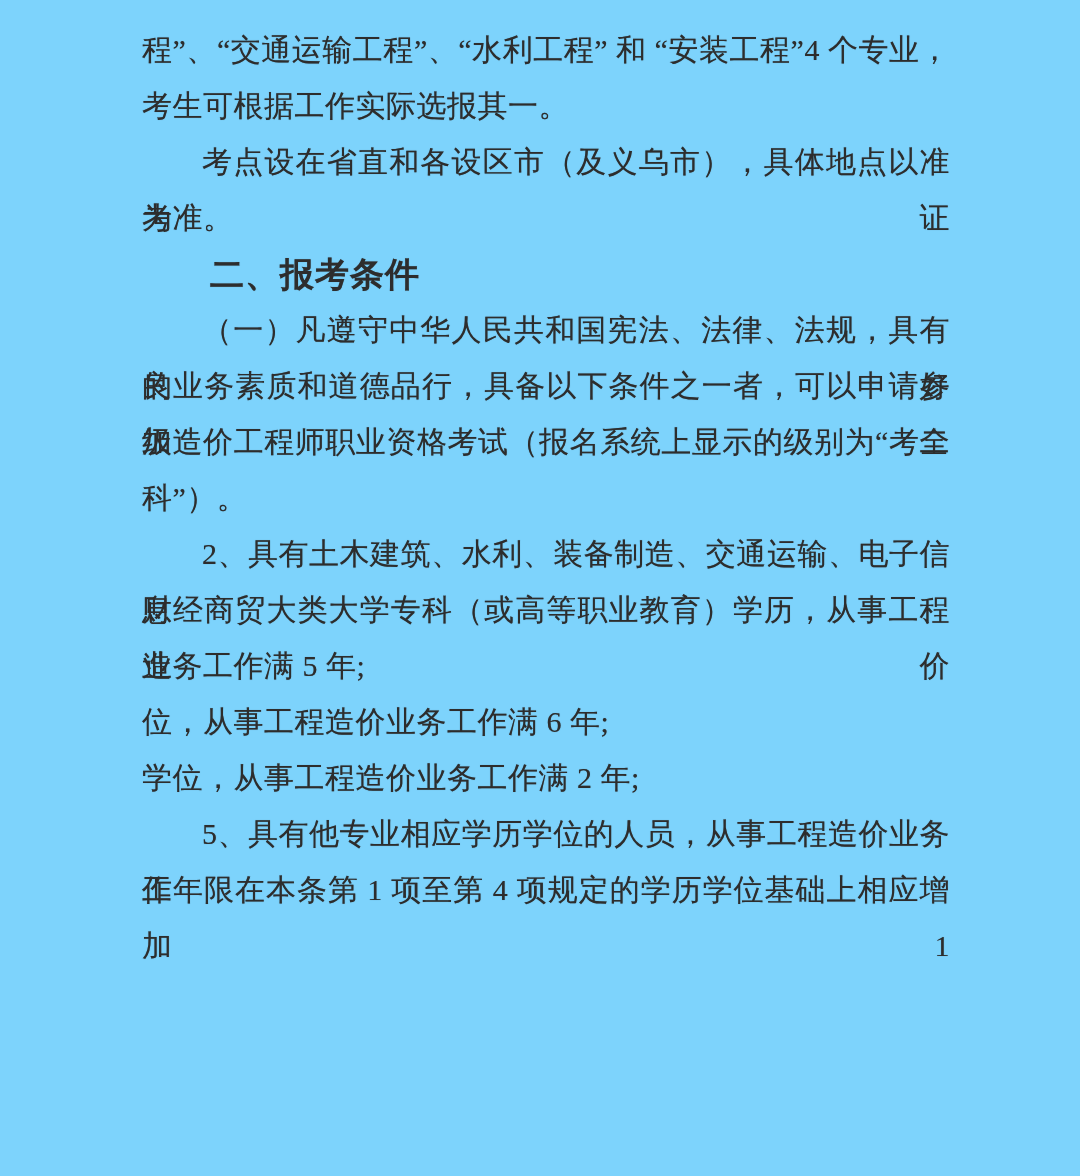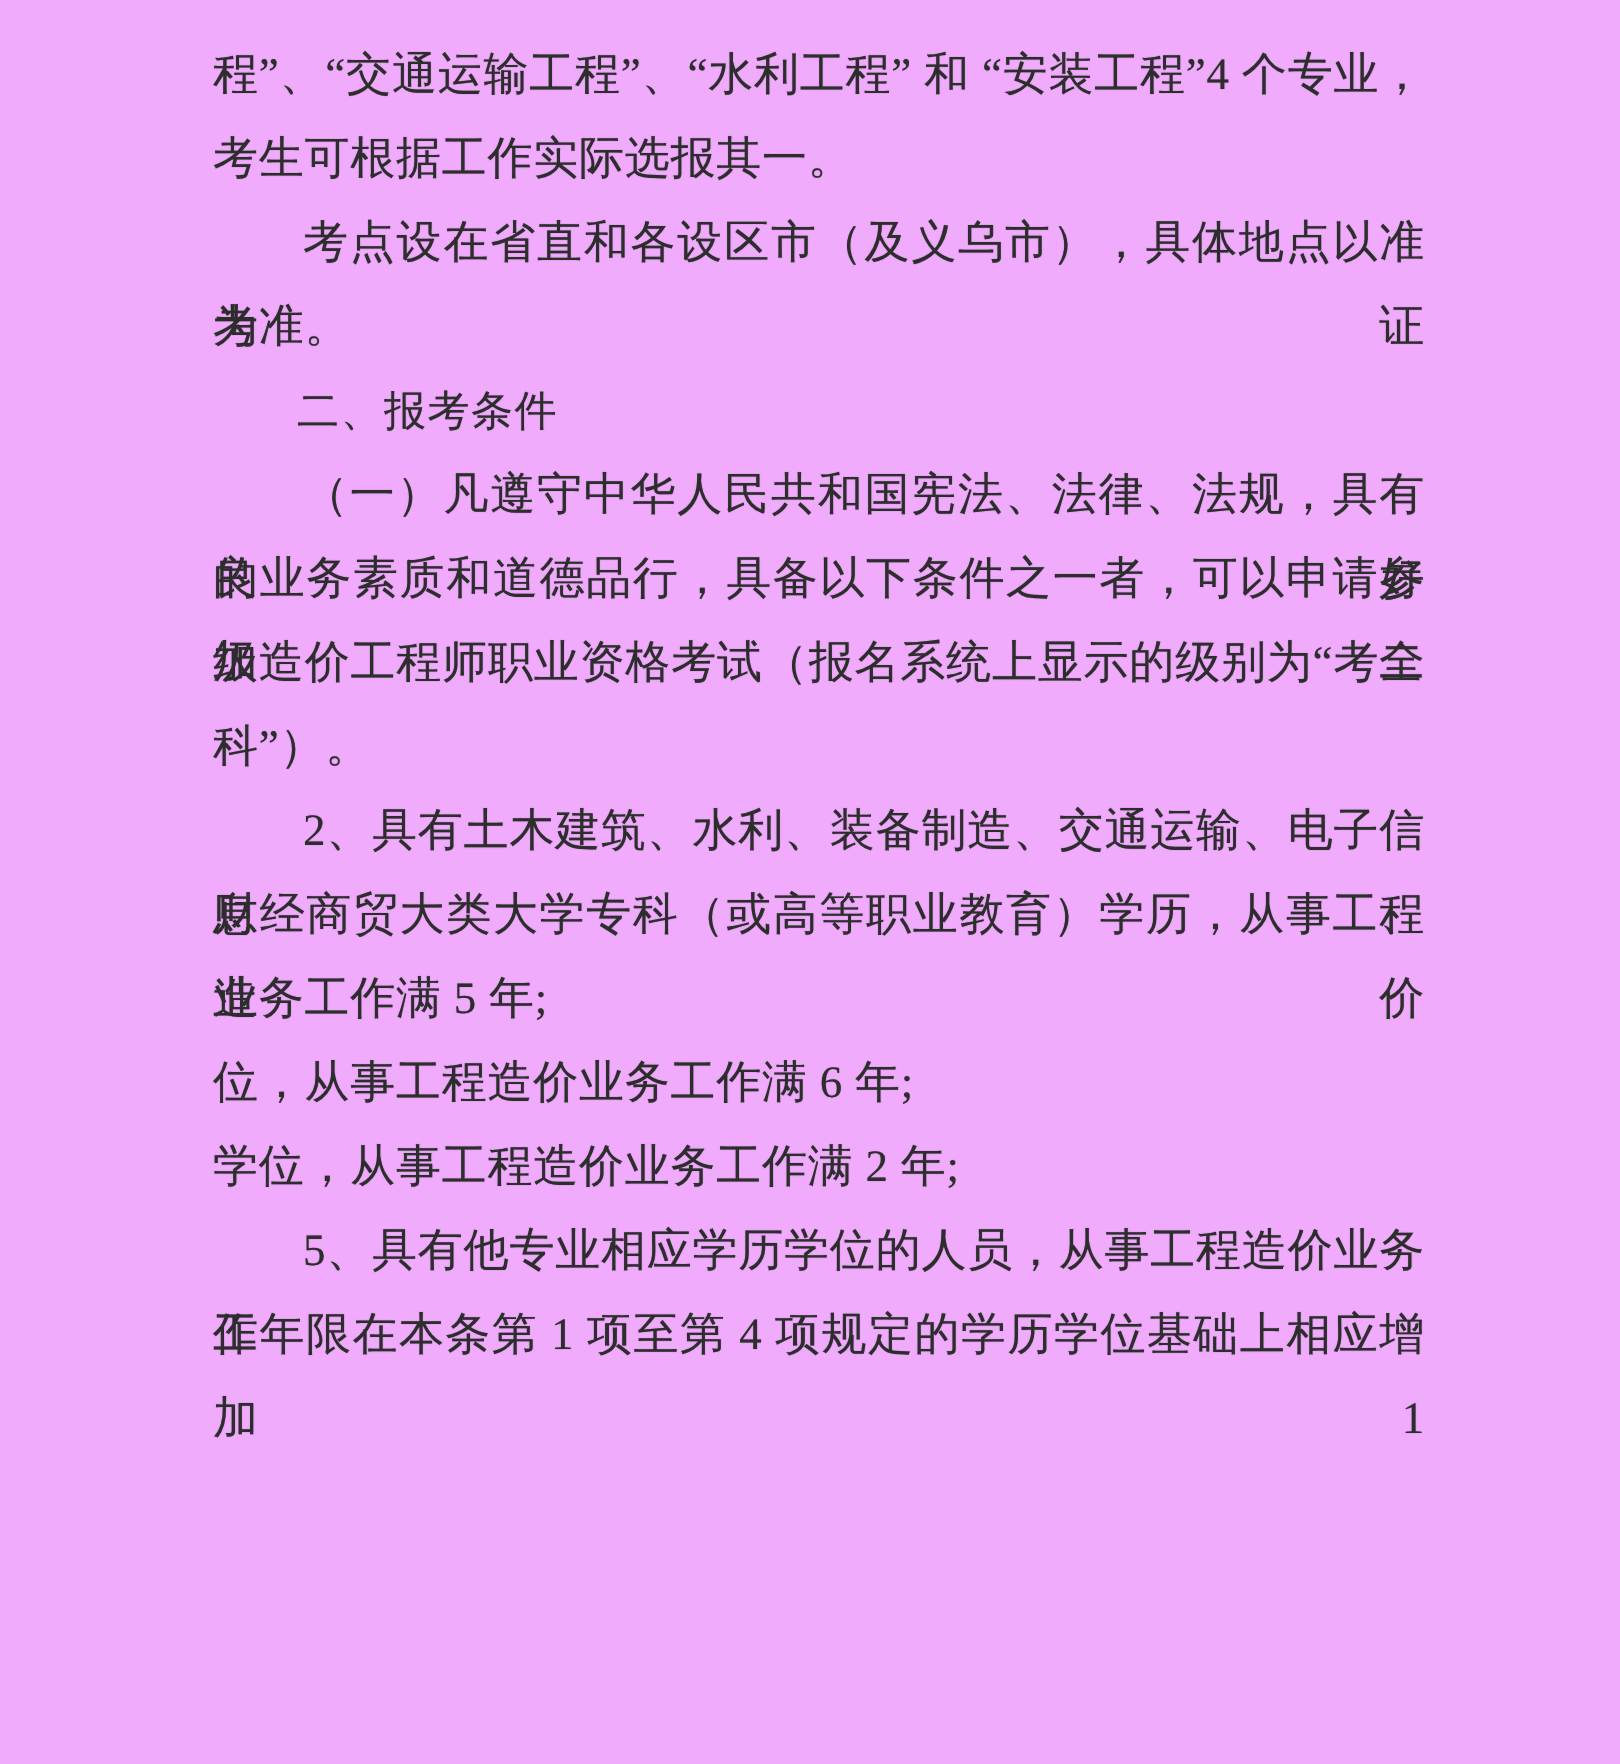--- a/index.html
+++ b/index.html
@@ -5,21 +5,21 @@
   html, body {
     margin: 0;
     padding: 0;
     background: #f4f4f4;
   }
   .page {
     position: relative;
     width: 1080px;
     height: 1176px;
     margin: 0 auto;
-    background: #f0abfc;
+    background: #7dd3fc;
     overflow: hidden;
     font-family: "Liberation Serif", serif;
   }
   .doc {
     padding: 22px 130px 0 142px;
     color: #2d2d2d;
     filter: blur(0.35px);
   }
   .line {
     height: 56px;
@@ -32,22 +32,22 @@
   .line.justify {
     text-align: justify;
     text-align-last: justify;
     text-justify: inter-character;
   }
   .line.indent {
     text-indent: 2em;
   }
   .line.heading {
     font-family: "Liberation Sans", sans-serif;
-    font-weight: normal;
-    font-size: 28px;
+    font-weight: bold;
+    font-size: 34px;
     letter-spacing: 1px;
   }
 </style>
 </head>
 <body>
 
 <div class="page">
   <div class="doc">
       <div class="line justify">程”、“交通运输工程”、“水利工程” 和 “安装工程”4 个专业，</div>
       <div class="line">考生可根据工作实际选报其一。</div>

